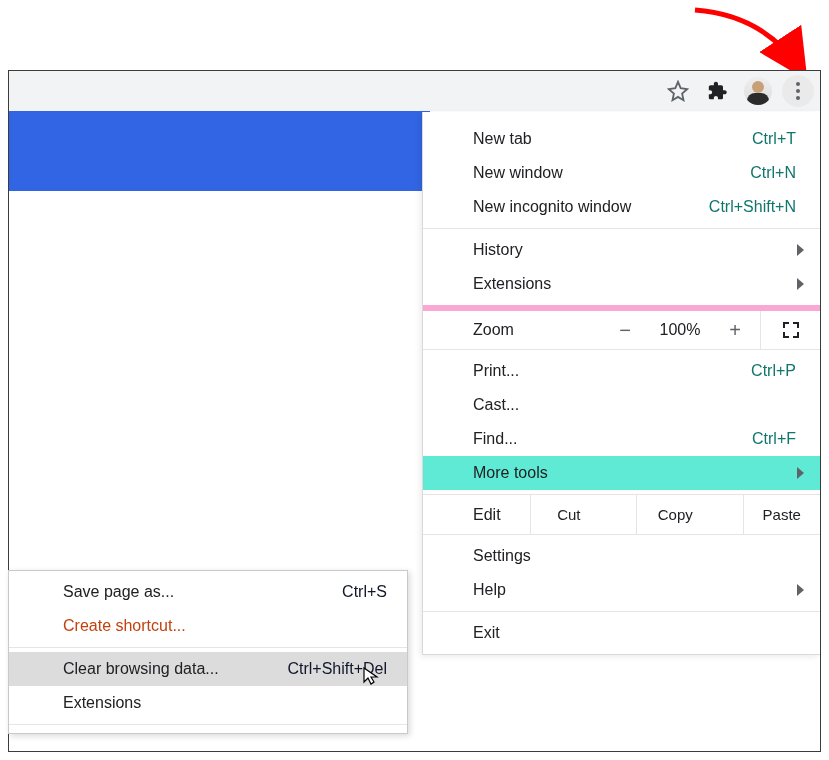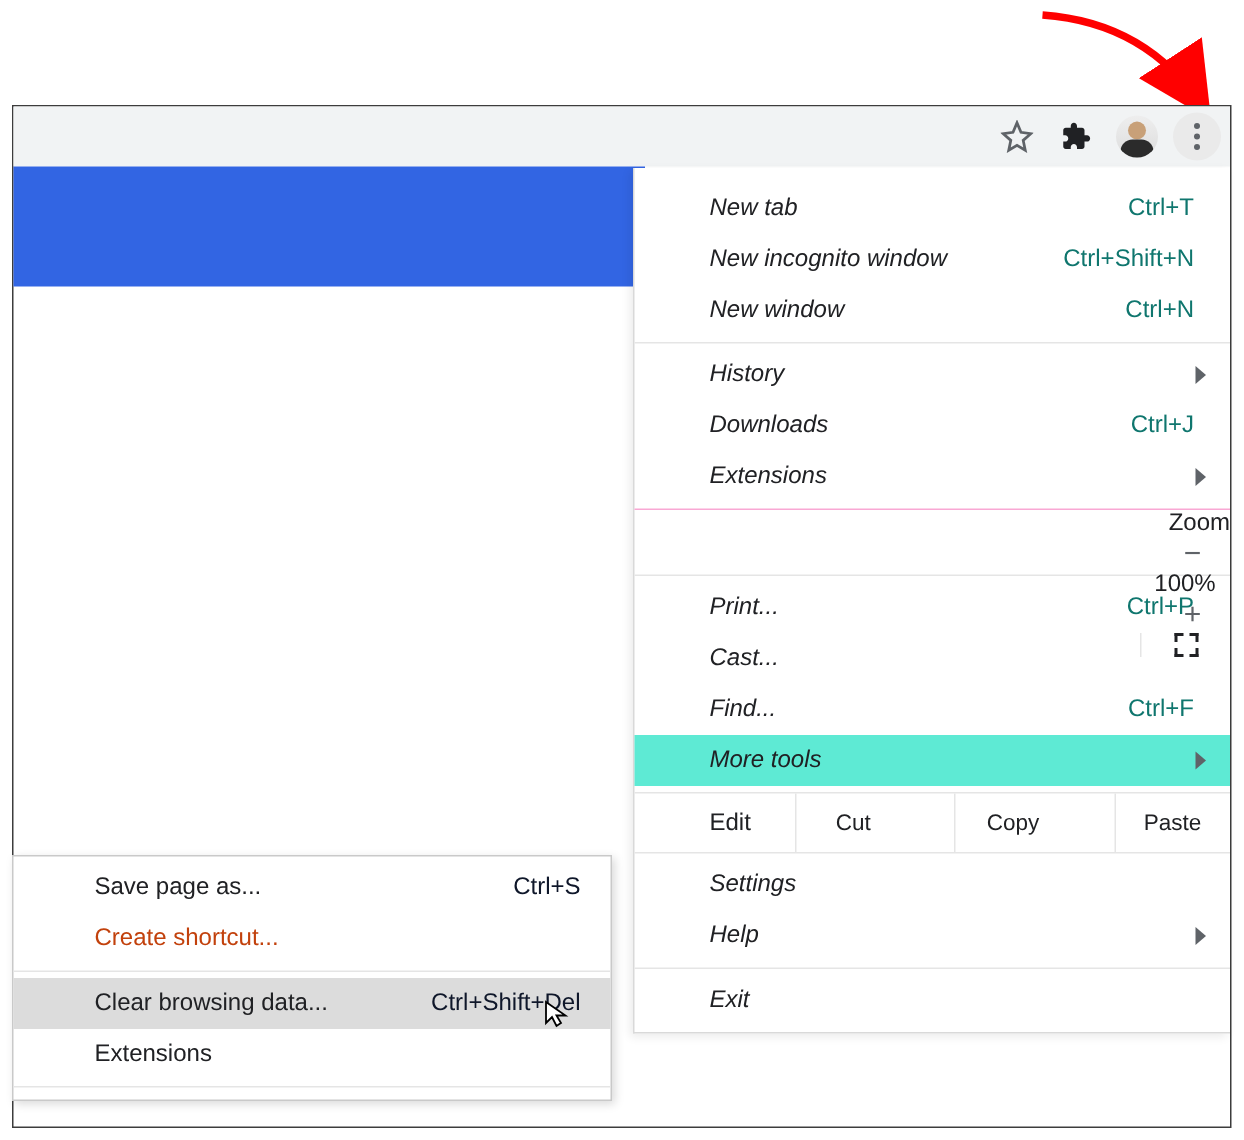--- a/index.html
+++ b/index.html
@@ -75,32 +75,31 @@
   .menu-group:first-child { border-top: none; padding-top: 10px; }
   .menu-item {
     display: flex;
     align-items: center;
     height: 34px;
     padding: 0 24px 0 50px;
     cursor: pointer;
     position: relative;
   }
   .menu-item.hovered { background: #5eead4; }
-  .menu-item .label { flex: 1; font-size: 16px; font-style: italic; }
+  .menu-item .label { flex: 1; font-size: 16px; }
   .menu-item .shortcut { color: #0f766e; font-size: 16px; }
   .menu-item .chevron {
     position: absolute; right: 16px;
     width:0;height:0;border-top:6px solid transparent;
     border-bottom:6px solid transparent;border-left:7px solid #5f6368;
   }
   .zoom-row {
-    display:flex; align-items:flex-end; height:44px;
-    border-top:1px solid #f9a8d4;
+    display:flex; align-items:center; height:44px;
+    border-top:6px solid #f9a8d4;
     padding-left:50px;
-    flex-direction:column;
   }
   .zoom-row .zlabel { flex:1; font-size:16px; }
   .zoom-row .zbtn {
     width:50px; text-align:center; font-size:20px; color:#5f6368; cursor:pointer;
   }
   .zoom-row .zval { width:60px; text-align:center; font-size:16px; }
   .zoom-row .fsbtn {
     width:60px; display:flex; align-items:center; justify-content:center;
     border-left:1px solid #e5e5e5; height:100%; cursor:pointer;
   }
@@ -200,37 +199,33 @@
 
   <div class="blue-band"></div>
 
   <div class="dropdown">
     <div class="menu-group">
       <div class="menu-item">
         <span class="label">New tab</span>
         <span class="shortcut">Ctrl+T</span>
       </div>
       <div class="menu-item">
+        <span class="label">New window</span>
+        <span class="shortcut">Ctrl+N</span>
+      </div>
+      <div class="menu-item">
         <span class="label">New incognito window</span>
         <span class="shortcut">Ctrl+Shift+N</span>
       </div>
-      <div class="menu-item">
-        <span class="label">New window</span>
-        <span class="shortcut">Ctrl+N</span>
-      </div>
     </div>
 
     <div class="menu-group">
       <div class="menu-item">
         <span class="label">History</span>
         <span class="chevron"></span>
-      </div>
-      <div class="menu-item">
-        <span class="label">Downloads</span>
-        <span class="shortcut">Ctrl+J</span>
       </div>
       <div class="menu-item">
         <span class="label">Extensions</span>
         <span class="chevron"></span>
       </div>
     </div>
 
     <div class="zoom-row">
       <span class="zlabel">Zoom</span>
       <span class="zbtn">−</span>

